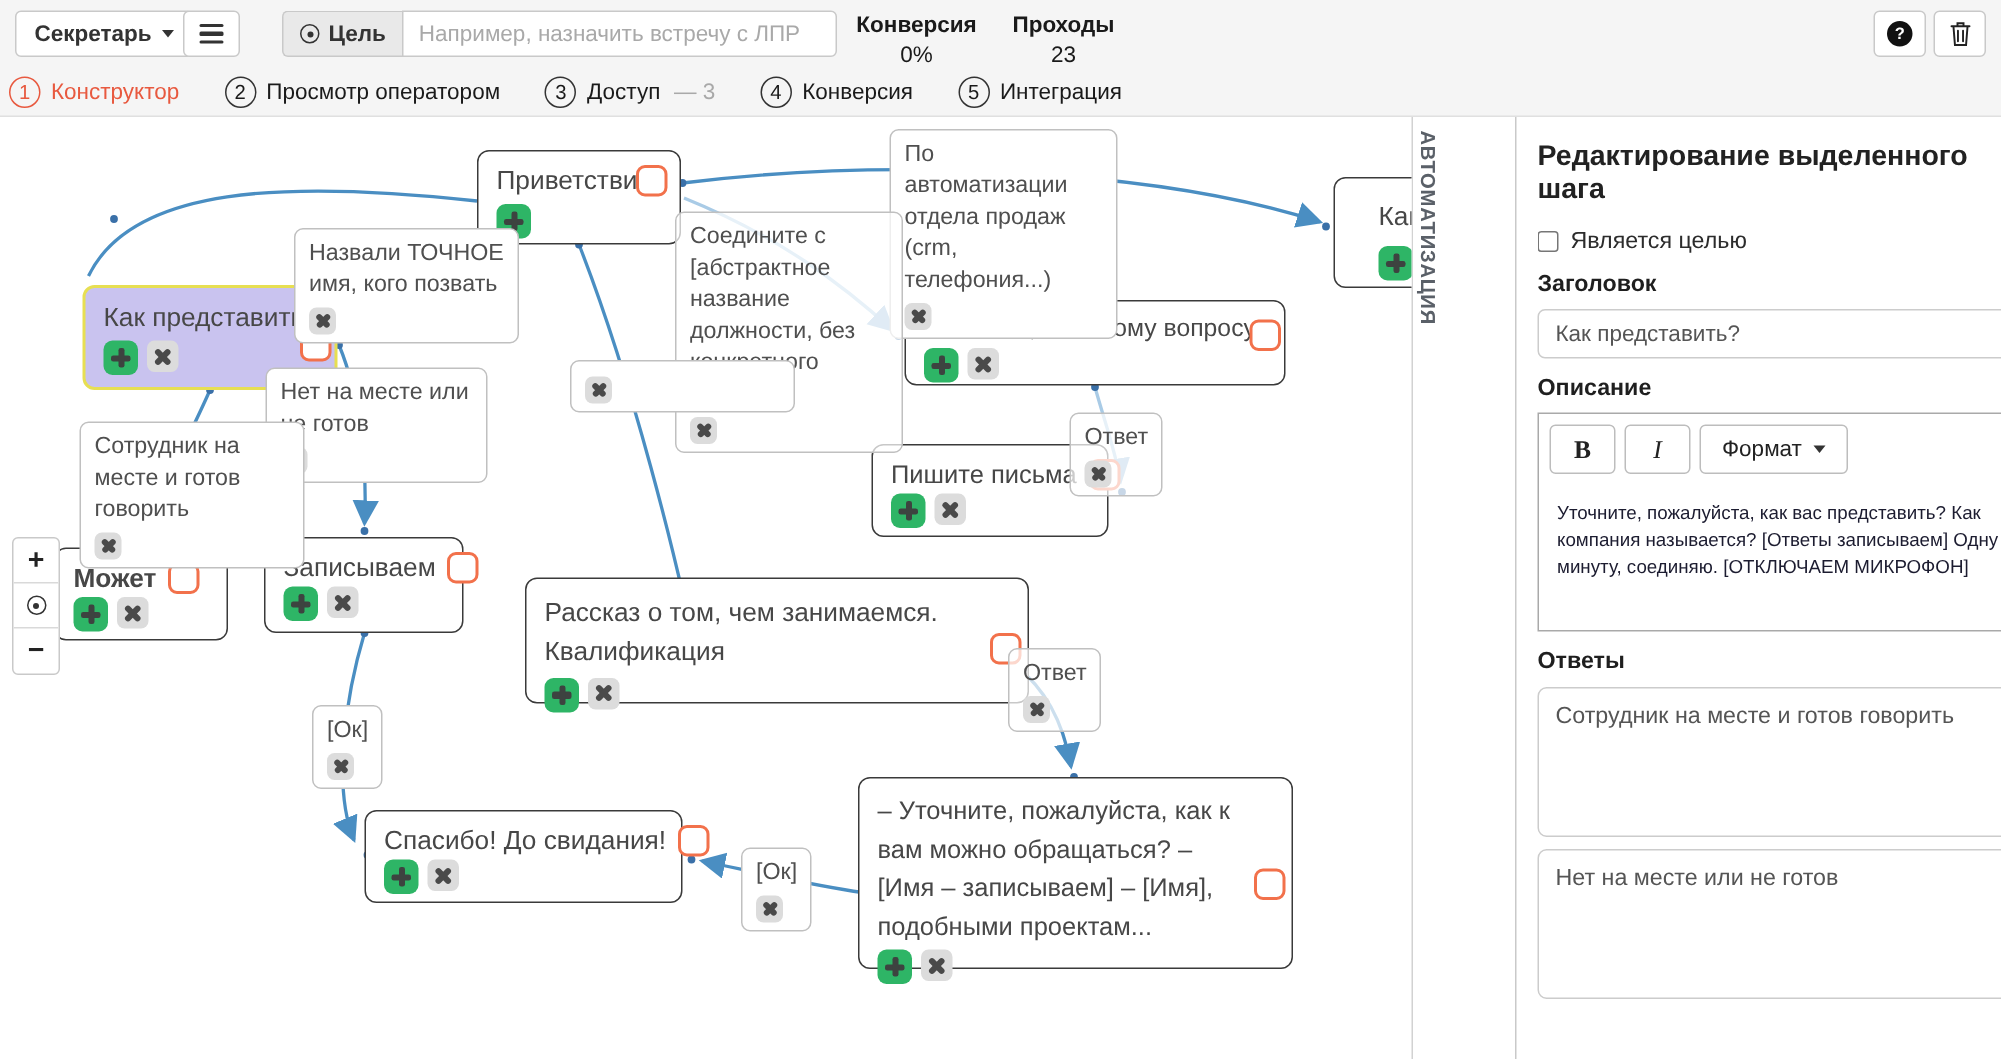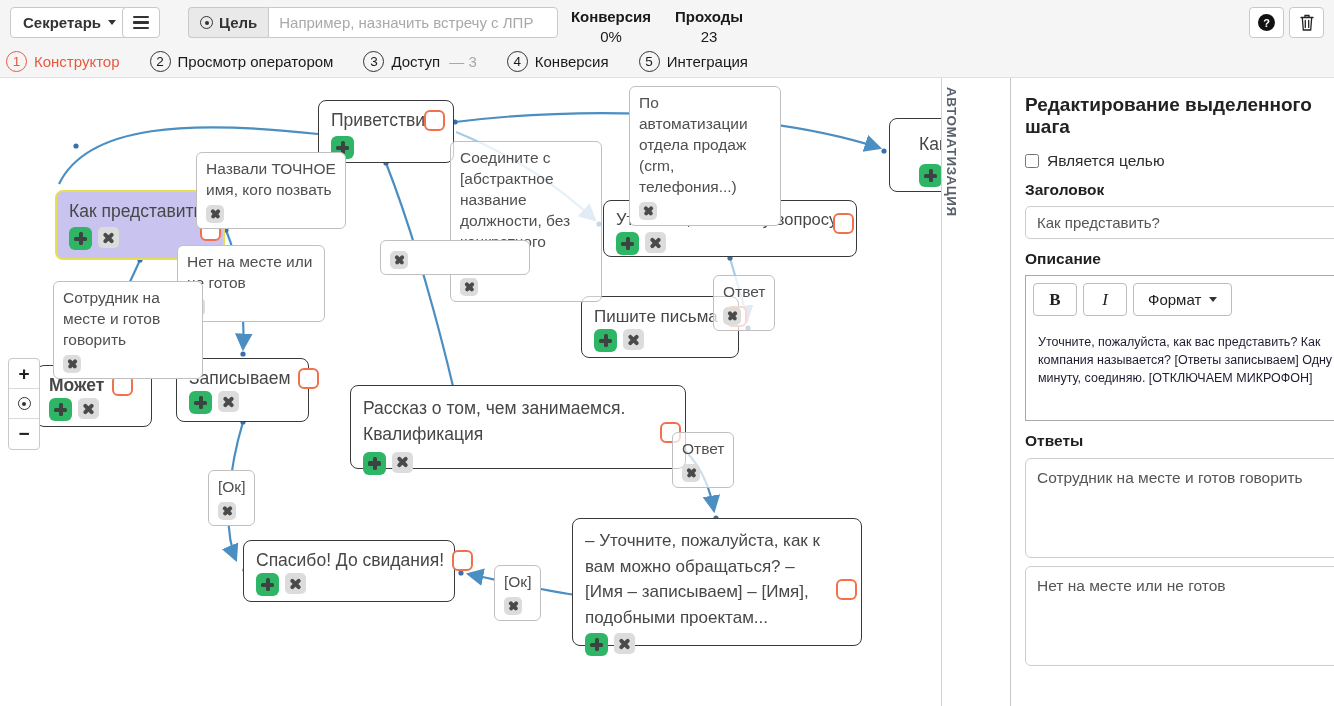--- a/index.html
+++ b/index.html
@@ -324,21 +324,21 @@
 
   <div class="node" style="left:572px;top:440px;width:290px;height:128px;padding-right:38px;font-size:17px;">
     <div style="line-height:1.5;"><span>– Уточните, пожалуйста, как к вам можно обращаться? – [Имя – записываем] – [Имя], подобными проектам...</span></div>
     <div class="btns" style="margin-top:3px;">
       <span class="bplus"></span>
       <span class="bx"></span>
     </div>
     <span class="chk abs" style="right:4px;top:60px;"></span>
   </div>
 
-  <div class="lbl" style="left:593px;top:8px;width:152px;margin-left:36px;">
+  <div class="lbl" style="left:593px;top:8px;width:152px;">
     <span>По автоматизации отдела продаж (crm, телефония...)</span>
     <div class="bx sm"></div>
   </div>
   <div class="lbl glass" style="left:450px;top:63px;width:152px;">
     <span>Соедините с [абстрактное название должности, без конкретного имени]</span>
     <div class="bx sm"></div>
   </div>
   <div class="lbl" style="left:196px;top:74px;width:150px;">
     <span>Назвали ТОЧНОЕ имя, кого позвать</span>
     <div class="bx sm"></div>

